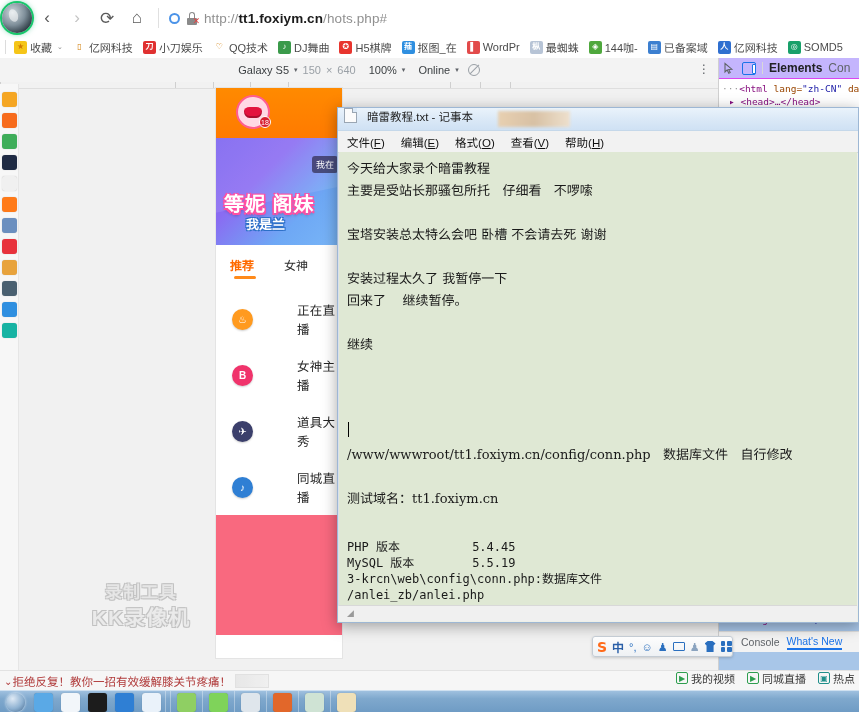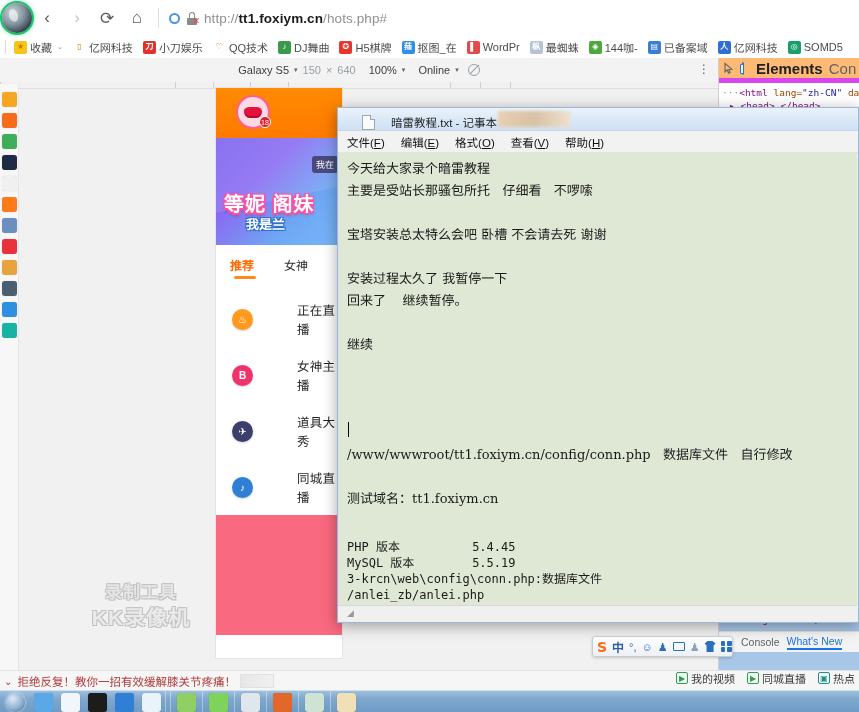--- a/index.html
+++ b/index.html
@@ -81,21 +81,21 @@
   #kk-watermark{position:absolute;left:80px;top:573px;width:122px;height:62px;display:flex;flex-direction:column;align-items:center;justify-content:center;opacity:.55;}
   #kk-watermark .l1{font-size:17px;font-weight:900;letter-spacing:1px;color:#dedede;text-shadow:-1px -1px 0 #9d9d9d,1px -1px 0 #9d9d9d,-1px 1px 0 #9d9d9d,1px 1px 0 #9d9d9d;}
   #kk-watermark .l2{font-size:21px;font-weight:900;letter-spacing:1px;color:#e6e6e6;text-shadow:-1px -1px 0 #9d9d9d,1px -1px 0 #9d9d9d,-1px 1px 0 #9d9d9d,1px 1px 0 #9d9d9d;margin-top:-2px;}
 
   
   #left-strip{position:absolute;left:0;top:84px;width:18px;height:586px;background:#f7f7f7;border-right:1px solid #e6e6e6;padding-top:2px;}
   .ls-ico{width:15px;height:15px;margin:6px auto;border-radius:3px;display:block;box-shadow:0 0 1px rgba(0,0,0,.25);}
 
   
   #devtools{position:absolute;left:718px;top:58px;width:141px;height:612px;background:#ffffff;border-left:1px solid #d0d0d0;overflow:hidden;font-family:"DejaVu Sans Mono","Liberation Mono",monospace;}
-  #dt-tabbar{height:20px;display:flex;align-items:center;gap:6px;padding:0 4px;border-bottom:5px solid #d946ef;background:#fdba74;font-family:"Liberation Sans",sans-serif;font-size:15px;color:#5f6368;}
+  #dt-tabbar{height:20px;display:flex;align-items:center;gap:6px;padding:0 4px;border-bottom:1px solid #d946ef;background:#c4b5fd;font-family:"Liberation Sans",sans-serif;font-size:12px;color:#5f6368;}
   #dt-inspect{width:13px;height:13px;position:relative;cursor:pointer;}
   #dt-inspect svg{display:block;}
   #dt-device{width:14px;height:13px;border:1.4px solid #1a73e8;border-radius:2px;box-sizing:border-box;position:relative;cursor:pointer;}
   #dt-device:after{content:"";position:absolute;right:-1px;top:1px;width:4px;height:10px;border:1.4px solid #1a73e8;border-radius:1px;background:#fff;box-sizing:border-box;}
   #dt-vsep{width:1px;height:12px;background:#d8d8d8;}
   .dt-tab{cursor:pointer;white-space:nowrap;}
   .dt-tab.sel{color:#202124;font-weight:600;}
   #dt-elements{padding:3px 2px 0 3px;font-size:9.5px;line-height:13px;color:#881280;white-space:nowrap;}
   #dt-elements .pun{color:#555;}
   #dt-elements .attr{color:#994500;}
@@ -106,41 +106,41 @@
   #dt-css .prop{color:#881280;}
   #dt-css .v{color:#1a1aa6;}
   #dt-css .strike{color:#a3a3a3;text-decoration:line-through;}
   #dt-drawer{position:absolute;left:0;bottom:18px;width:141px;height:20px;background:#f3f3f3;border-top:1px solid #dcdcdc;display:flex;align-items:center;gap:7px;padding-left:4px;font-family:"Liberation Sans",sans-serif;font-size:10.5px;color:#5f6368;}
   #dt-drawer .kebab{font-size:11px;color:#5f6368;}
   #dt-drawer .sel{color:#1a73e8;border-bottom:2px solid #1a73e8;padding-bottom:1px;}
 
   
   #notepad{position:absolute;left:337px;top:107px;width:522px;height:516px;background:#eef0e8;border:1px solid #9db7d4;box-shadow:0 3px 14px rgba(0,0,0,.35);box-sizing:border-box;}
   #np-title{height:22px;background:linear-gradient(180deg,#eaf3fb 0%,#dbe9f7 50%,#cfe1f4 100%);
-    display:flex;align-items:flex-end;gap:16px;padding-left:24px;border-bottom:1px solid #c5d8ea;position:relative;}
+    display:flex;align-items:flex-start;gap:10px;padding-left:6px;border-bottom:1px solid #c5d8ea;position:relative;}
   #np-icon{width:13px;height:15px;background:#fbfbfb;border:1px solid #9aa6b3;position:relative;box-sizing:border-box;}
   #np-icon:before{content:"";position:absolute;right:-1px;top:-1px;width:5px;height:5px;background:#dbe9f7;border-left:1px solid #9aa6b3;border-bottom:1px solid #9aa6b3;box-sizing:border-box;}
   #np-title-text{font-size:11.5px;color:#1f1f1f;font-family:"Liberation Sans",sans-serif;white-space:nowrap;}
   #np-title-smudge{position:absolute;left:160px;top:3px;width:72px;height:16px;
     background:linear-gradient(90deg,#e9cfae,#d8bfa0,#efe0cc);filter:blur(1.5px);opacity:.95;}
   #np-menu{height:21px;background:#f2f2f2;border-bottom:1px solid #d8d8d8;display:flex;align-items:center;gap:16px;padding-left:9px;font-size:11.5px;color:#111;font-family:"Liberation Sans",sans-serif;}
   #np-menu span{cursor:pointer;}
   #np-menu u{text-decoration:underline;}
   #np-body{position:absolute;left:1px;top:44px;right:1px;bottom:16px;background:#dfe8d4;overflow:hidden;}
   #np-text{position:absolute;left:8px;top:6px;right:4px;
     font-family:"DejaVu Serif","Liberation Serif",serif;font-size:13px;line-height:22px;color:#1a1a1a;white-space:pre;}
   #np-caret{position:absolute;left:9px;top:270px;width:1px;height:15px;background:#000;}
   #np-left-gutter{position:absolute;left:0;top:44px;width:4px;bottom:16px;background:#c8d2ef;opacity:.55;}
   #np-status{position:absolute;left:1px;right:1px;bottom:1px;height:15px;background:#f0f0f0;border-top:1px solid #d8d8d8;}
   #np-status .grip{position:absolute;left:8px;top:2px;font-size:9px;color:#9a9a9a;}
 
   
   #ad-bar{position:absolute;left:0;top:670px;width:859px;height:20px;background:#f6f6f6;border-top:1px solid #e2e2e2;display:flex;align-items:center;}
   #ad-arrow{margin-left:4px;color:#b03a3a;font-size:10px;}
-  #ad-text{margin-left:5px;font-size:11.5px;color:#b03a3a;white-space:nowrap;}
+  #ad-text{font-size:11.5px;color:#b03a3a;white-space:nowrap;}
   #ad-smudge{margin-left:4px;width:32px;height:12px;background:linear-gradient(90deg,#e4e4e4,#efefef);border:1px solid #dcdcdc;opacity:.8;}
   #video-strip{position:absolute;right:4px;top:668px;height:20px;display:flex;align-items:center;gap:12px;font-size:11px;color:#3a3a3a;}
   .vs-item{display:flex;align-items:center;gap:3px;white-space:nowrap;}
   .vs-item .box{width:12px;height:12px;border:1.3px solid #2e9e4f;border-radius:2px;color:#2e9e4f;font-size:8px;display:flex;align-items:center;justify-content:center;box-sizing:border-box;}
   .vs-item .box.teal{border-color:#1f8f8a;color:#1f8f8a;}
 
   #taskbar{position:absolute;left:0;top:690px;width:859px;height:22px;
     background:linear-gradient(180deg,#9fc0df 0%,#7fa8cd 35%,#6e9bc4 100%);border-top:1px solid #cfe0f0;display:flex;align-items:center;}
   #start-orb{width:30px;height:22px;display:flex;align-items:center;justify-content:center;}
   #start-orb .o{width:19px;height:19px;border-radius:50%;background:radial-gradient(circle at 35% 30%,#dfeaf5,#8fb2d2 55%,#44688d 100%);box-shadow:0 0 3px rgba(255,255,255,.8);}

